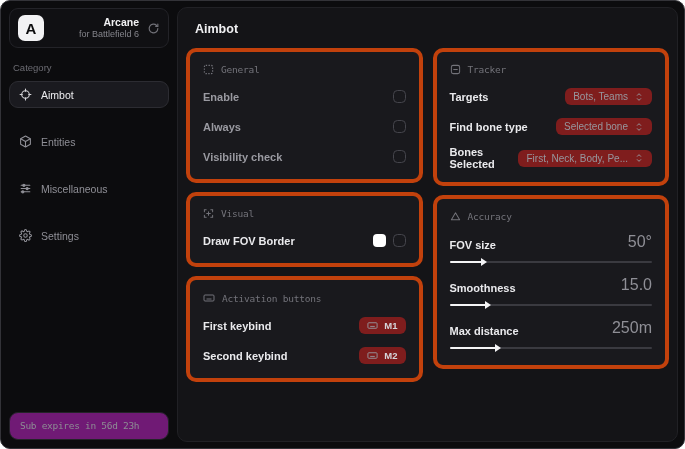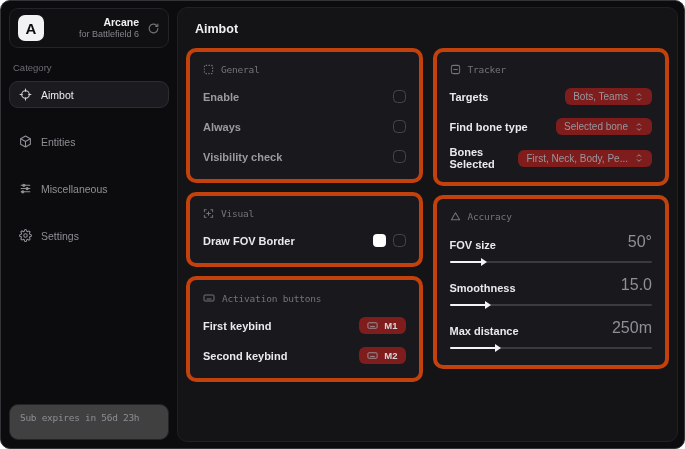--- a/index.html
+++ b/index.html
@@ -30,21 +30,21 @@
     display:flex; align-items:center; gap:9px; padding:6px 9px;
     border:1px solid transparent; border-radius:9px;
     color:#8f8f96; font-size:10.5px; cursor:pointer; min-height:26px;
   }
   .nav-item .nav-icon { display:flex; color:#8f8f96; }
   .nav-item.active { background:#1a1a1f; border-color:#2c2c32; color:#ececef; }
   .nav-item.active .nav-icon { color:#d7d7db; }
   .nav-item + .nav-item { margin-top:16px; }
   .sub-box {
     margin-top:auto; border:1px solid #232328; border-radius:9px;
-    padding:7px 10px 16px 10px; background:#404040;
+    padding:7px 10px 8px 10px; background:#701a75;
   }
   .sub-expiry { font-family:"DejaVu Sans Mono", monospace; font-size:9.5px; color:#8d8d94; letter-spacing:-0.3px; }
   .sub-session { font-size:9px; font-weight:bold; color:#c9c9ce; margin-top:3px; }
   
   .main {
     flex:1; margin:6px 6px 6px 0; background:#141417;
     border:1px solid #212125; border-radius:10px; padding:14px 8px 8px 8px;
     display:flex; flex-direction:column; overflow:hidden;
   }
   .main-title { font-size:12.5px; font-weight:bold; color:#f0f0f2; margin:0 0 12px 9px; }

